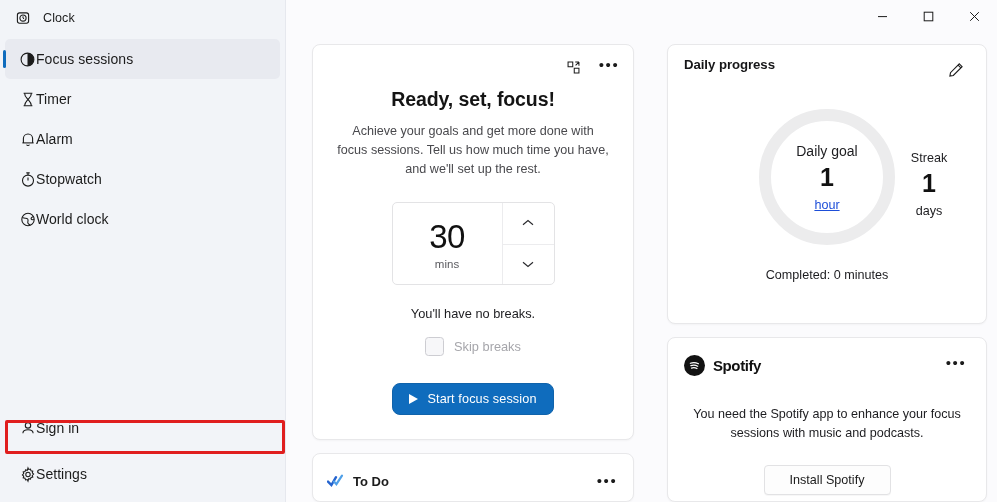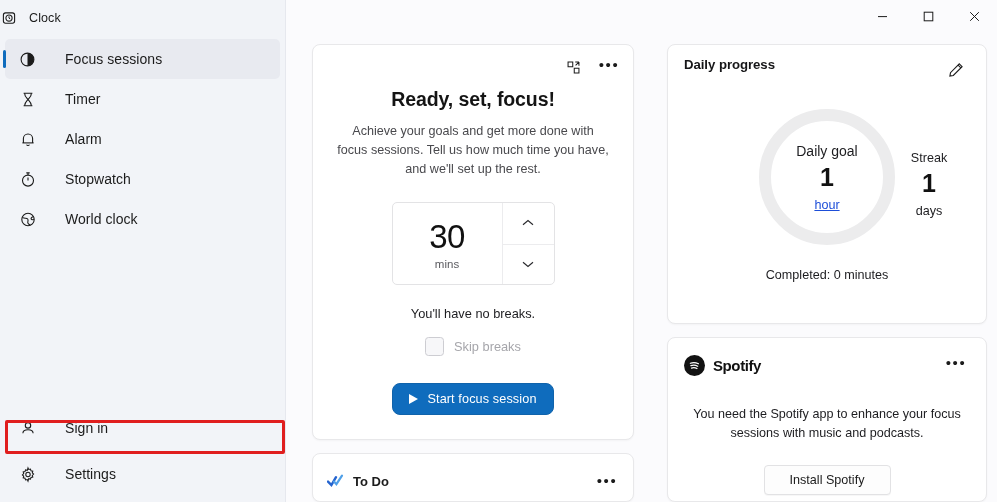--- a/index.html
+++ b/index.html
@@ -25,20 +25,21 @@
     border-right: 1px solid #e6e8ee;
     display: flex;
     flex-direction: column;
     flex: 0 0 286px;
     position: relative;
   }
   .app-title {
     height: 36px;
     display: flex;
     align-items: center;
+    padding-left: 14px;
     gap: 12px;
     flex: 0 0 36px;
   }
   .app-title .ttl {
     font-size: 12.5px;
     color: #1b1b1b;
     letter-spacing: .1px;
   }
   .nav {
     margin-top: 3px;
@@ -46,21 +47,21 @@
     flex-direction: column;
     flex: 1 1 auto;
   }
   .nav-item {
     position: relative;
     height: 40px;
     margin: 0 5px 0 5px;
     border-radius: 5px;
     display: flex;
     align-items: center;
-    gap: 29px;
+    gap: 0;
     padding-left: 14px;
     cursor: default;
   }
   .nav-item .label {
     font-size: 14px;
     color: #1b1b1b;
     letter-spacing: .05px;
   }
   .nav-item.selected {
     background: #e8eaf0;

